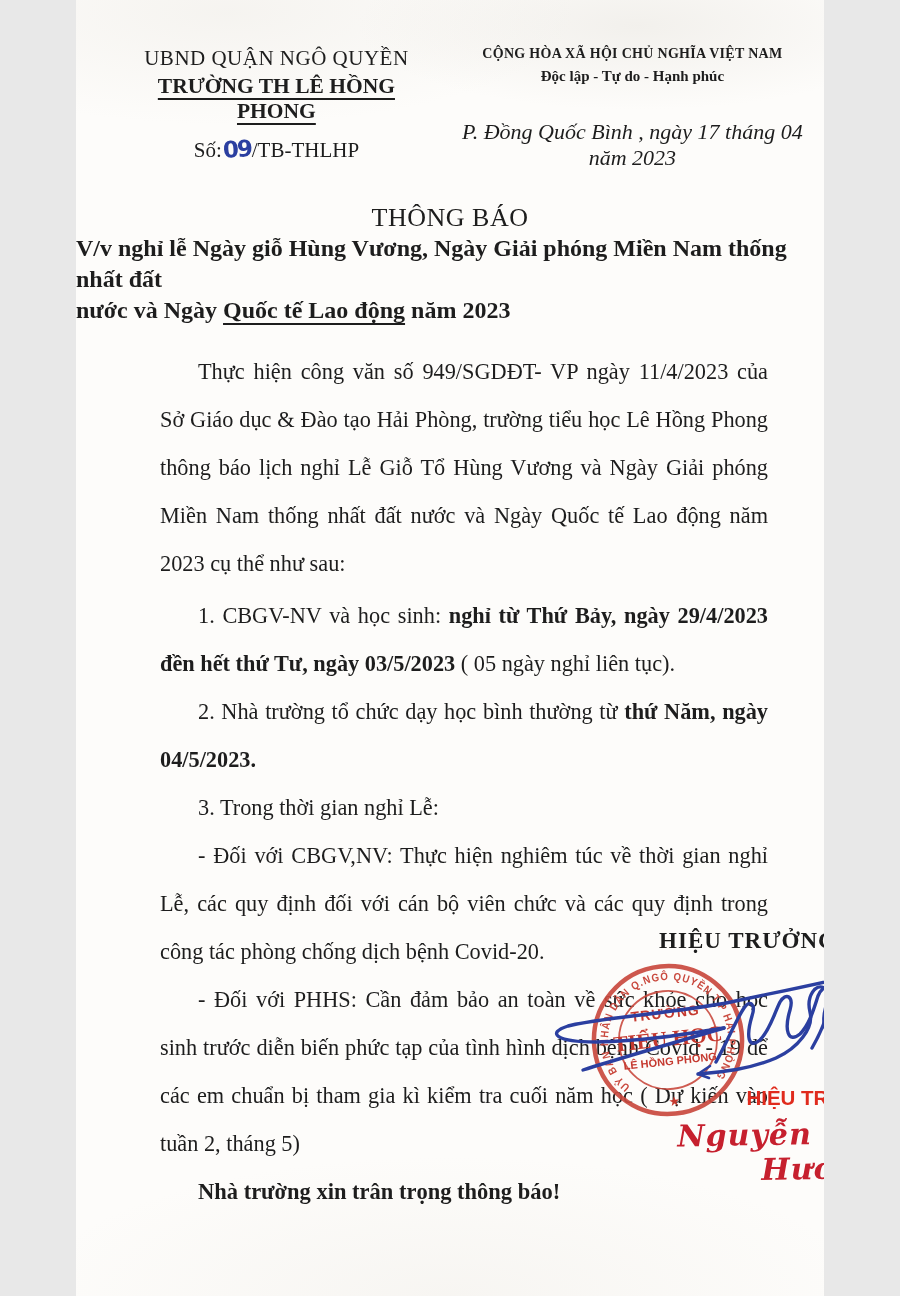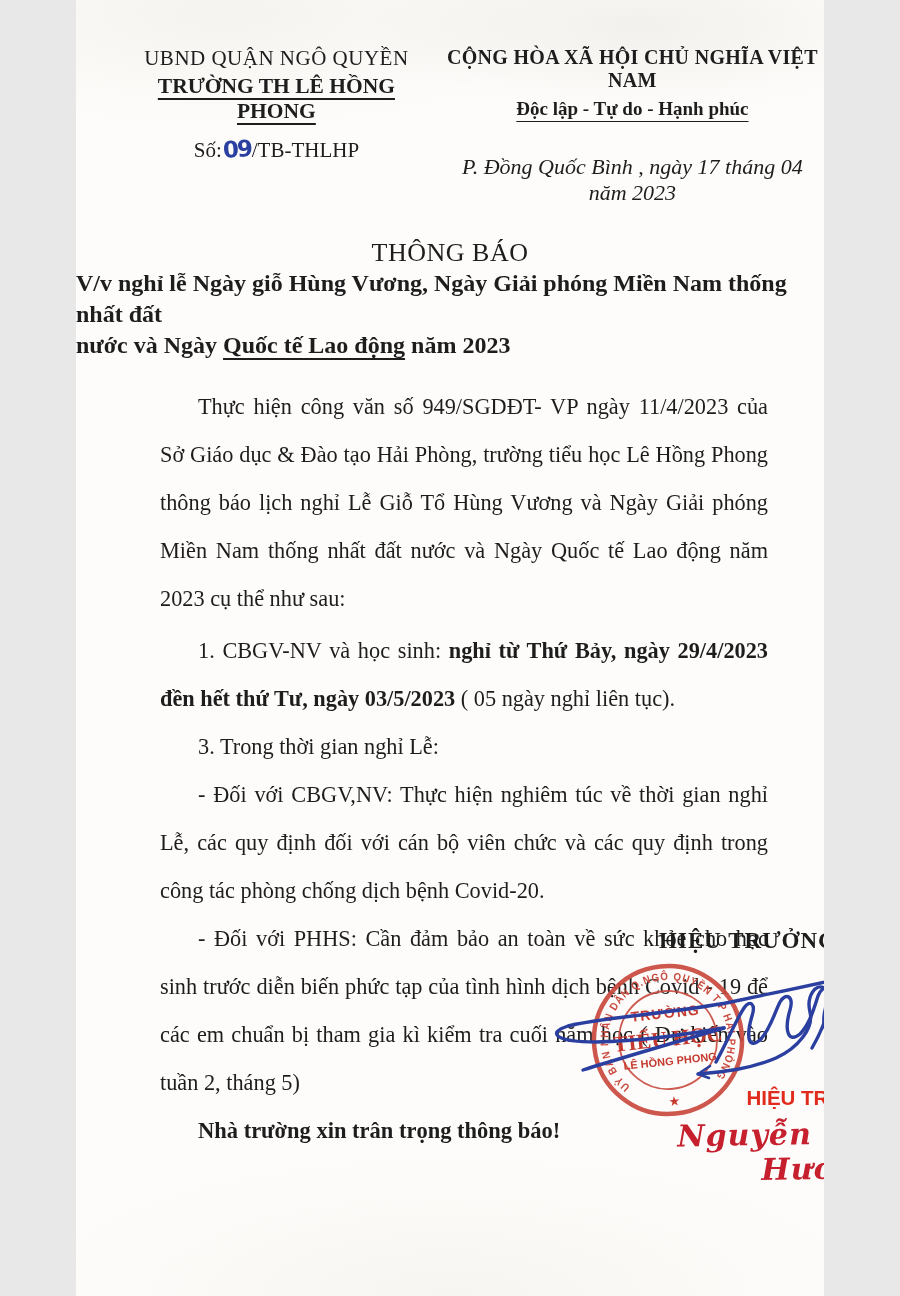--- a/index.html
+++ b/index.html
@@ -17,22 +17,22 @@
   .header { display:flex; padding-top:46px; }
   .header-left { width:350px; margin-left:48px; text-align:center; }
   .header-left .agency { font-size:21px; letter-spacing:.5px; }
   .header-left .school { font-size:21.5px; font-weight:bold; text-decoration:underline; text-underline-offset:5px; margin-top:3px; }
   .header-left .doc-no { font-size:21px; margin-top:12px; }
   .hand-number {
     display:inline-block; color:#2b3fa0; font-family:"DejaVu Sans", sans-serif;
     font-size:23px; font-weight:bold; transform:rotate(-4deg); letter-spacing:-2px; margin:0 1px;
   }
   .header-right { width:440px; margin-left:12px; text-align:center; }
-  .header-right .nation { font-size:20px; font-weight:bold; letter-spacing:.3px; }
-  .header-right .motto { font-size:19px; font-weight:bold; text-decoration:underline; text-underline-offset:6px; margin-top:6px; }
+  .header-right .nation { font-size:14px; font-weight:bold; letter-spacing:.3px; }
+  .header-right .motto { font-size:15px; font-weight:bold; text-underline-offset:6px; margin-top:6px; }
   .header-right .dateline { font-size:22px; font-style:italic; margin-top:34px; }
   
   .doc-title { text-align:center; font-size:26px; font-weight:normal; margin-top:32px; letter-spacing:.5px; }
   .doc-subtitle { text-align:left; font-size:24px; font-weight:bold; line-height:31px; }
   .doc-subtitle .u { text-decoration:underline; text-underline-offset:5px; }
   
   .body-text { margin:22px 56px 0 84px; font-size:22.3px; line-height:48px; }
   .body-text p { margin:0; text-align:justify; text-indent:38px; }
   .body-text p.gap { margin-top:4px; }
   .closing { margin-top:18px; font-weight:bold; font-size:22.5px; text-indent:38px; }
@@ -79,20 +79,21 @@
 
   <div class="doc-title">THÔNG BÁO</div>
   <div class="doc-subtitle">
     <div>V/v nghỉ lễ Ngày giỗ Hùng Vương, Ngày Giải phóng Miền Nam thống nhất đất</div>
     <div><span>nước và Ngày </span><span class="u">Quốc tế Lao động</span><span> năm 2023</span></div>
   </div>
 
   <div class="body-text">
     <p>Thực hiện công văn số 949/SGDĐT- VP ngày 11/4/2023 của Sở Giáo dục &amp; Đào tạo Hải Phòng, trường tiểu học Lê Hồng Phong thông báo lịch nghỉ Lễ Giỗ Tổ Hùng Vương và Ngày Giải phóng Miền Nam thống nhất đất nước và Ngày Quốc tế Lao động năm 2023 cụ thể như sau:</p>
     <p class="gap"><span>1. CBGV-NV và học sinh: </span><strong>nghỉ từ Thứ Bảy, ngày 29/4/2023 đền hết thứ Tư, ngày 03/5/2023</strong><span> ( 05 ngày nghỉ liên tục).</span></p>
+    <p><span>2. Nhà trường tổ chức dạy học bình thường từ </span><strong>thứ Năm, ngày 04/5/2023.</strong></p>
     <p>3. Trong thời gian nghỉ Lễ:</p>
     <p>- Đối với CBGV,NV: Thực hiện nghiêm túc về thời gian nghỉ Lễ, các quy định đối với cán bộ viên chức và các quy định trong công tác phòng chống dịch bệnh Covid-20.</p>
     <p>- Đối với PHHS: Cần đảm bảo an toàn về sức khỏe cho học sinh trước diễn biến phức tạp của tình hình dịch bệnh Covid - 19 để các em chuẩn bị tham gia kì kiểm tra cuối năm học ( Dự kiến vào tuần 2, tháng 5)</p>
     <p class="closing">Nhà trường xin trân trọng thông báo!</p>
   </div>
 
   <div class="sig-title-black">HIỆU TRƯỞNG</div>
 
   <svg class="stamp-svg" width="162" height="162" viewBox="0 0 162 162">
     <g transform="rotate(-6 81 80)">

